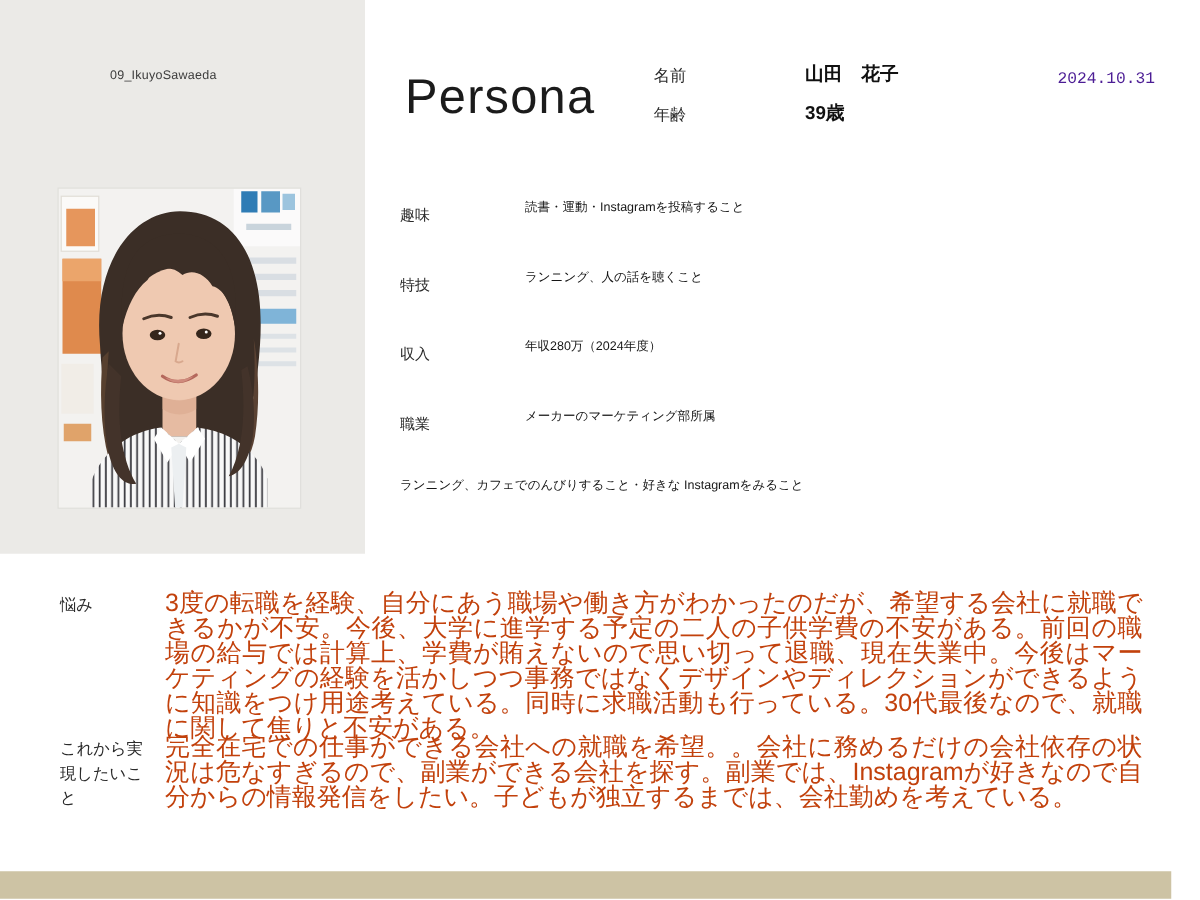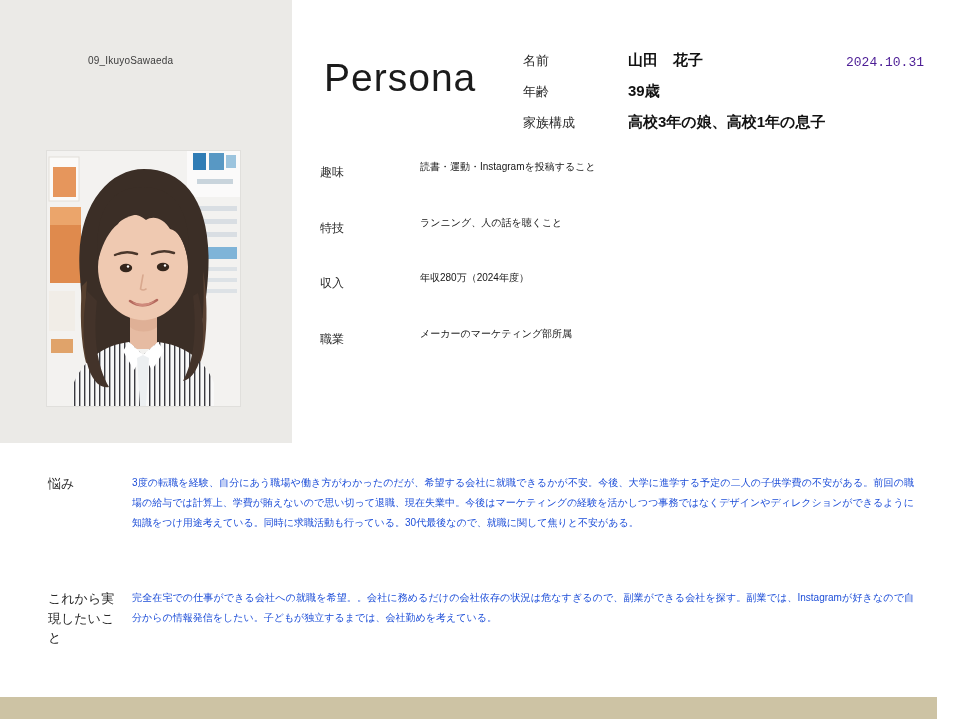--- a/index.html
+++ b/index.html
@@ -36,21 +36,21 @@
     font-size: 39px; font-weight: 400; letter-spacing: 1px; color: #1b1b1b;
   }
   .date {
     position: absolute; left: 846px; top: 55px;
     font-family: "Liberation Mono", "DejaVu Sans Mono", monospace;
     font-size: 13px; color: #4c1d95;
   }
 
   
   .profile { position: absolute; left: 523px; top: 50px; width: 410px; }
-  .profile-row { display: flex; align-items: flex-start; margin-bottom: 11px; }
+  .profile-row { display: flex; align-items: flex-start; margin-bottom: 11px; gap: 16px; }
   .profile-row .p-label {
     width: 105px; flex: 0 0 105px;
     font-size: 13px; color: #2a2a2a; padding-top: 2px;
   }
   .profile-row .p-value {
     font-size: 15px; font-weight: 600; color: #111; line-height: 1.3;
   }
 
   
   .details { position: absolute; left: 320px; top: 160px; width: 600px; }
@@ -66,21 +66,21 @@
   
   .section { position: absolute; left: 48px; width: 866px; display: flex; }
   .section.s-worries { top: 473px; }
   .section.s-goals   { top: 588px; }
   .section .s-label {
     flex: 0 0 84px; width: 84px;
     font-size: 13px; color: #2a2a2a; line-height: 1.5; padding-top: 1px;
   }
   .section .s-label span { display: inline-block; width: 68px; }
   .section .s-text {
-    flex: 1; font-size: 10px; color: #1d4ed8; line-height: 20px;
+    flex: 1; font-size: 20px; color: #c2410c; line-height: 20px;
     text-align: justify;
   }
 
   .bottom-bar {
     position: absolute; left: 0; top: 697px;
     width: 937px; height: 22px;
     background: #cdc3a4;
   }
 </style>
 </head>
@@ -160,44 +160,41 @@
 
   <div class="profile">
     <div class="profile-row">
       <div class="p-label">名前</div>
       <div class="p-value">山田　花子</div>
     </div>
     <div class="profile-row">
       <div class="p-label">年齢</div>
       <div class="p-value">39歳</div>
     </div>
-    <div class="profile-row">
-      <div class="p-label">家族構成</div>
-      <div class="p-value">高校3年の娘、高校1年の息子</div>
-    </div>
   </div>
 
   <div class="details">
     <div class="detail-row">
       <div class="d-label">趣味</div>
       <div class="d-value">読書・運動・Instagramを投稿すること</div>
     </div>
     <div class="detail-row">
       <div class="d-label">特技</div>
       <div class="d-value">ランニング、人の話を聴くこと</div>
     </div>
     <div class="detail-row">
       <div class="d-label">収入</div>
       <div class="d-value">年収280万（2024年度）</div>
     </div>
     <div class="detail-row">
       <div class="d-label">職業</div>
       <div class="d-value">メーカーのマーケティング部所属</div>
     </div>
     <div class="detail-row">
+      <div class="d-value">ランニング、カフェでのんびりすること・好きな Instagramをみること</div>
     </div>
   </div>
 
   <div class="section s-worries">
     <div class="s-label">悩み</div>
     <div class="s-text">3度の転職を経験、自分にあう職場や働き方がわかったのだが、希望する会社に就職できるかが不安。今後、大学に進学する予定の二人の子供学費の不安がある。前回の職場の給与では計算上、学費が賄えないので思い切って退職、現在失業中。今後はマーケティングの経験を活かしつつ事務ではなくデザインやディレクションができるように知識をつけ用途考えている。同時に求職活動も行っている。30代最後なので、就職に関して焦りと不安がある。</div>
   </div>
 
   <div class="section s-goals">
     <div class="s-label"><span>これから実現したいこと</span></div>

